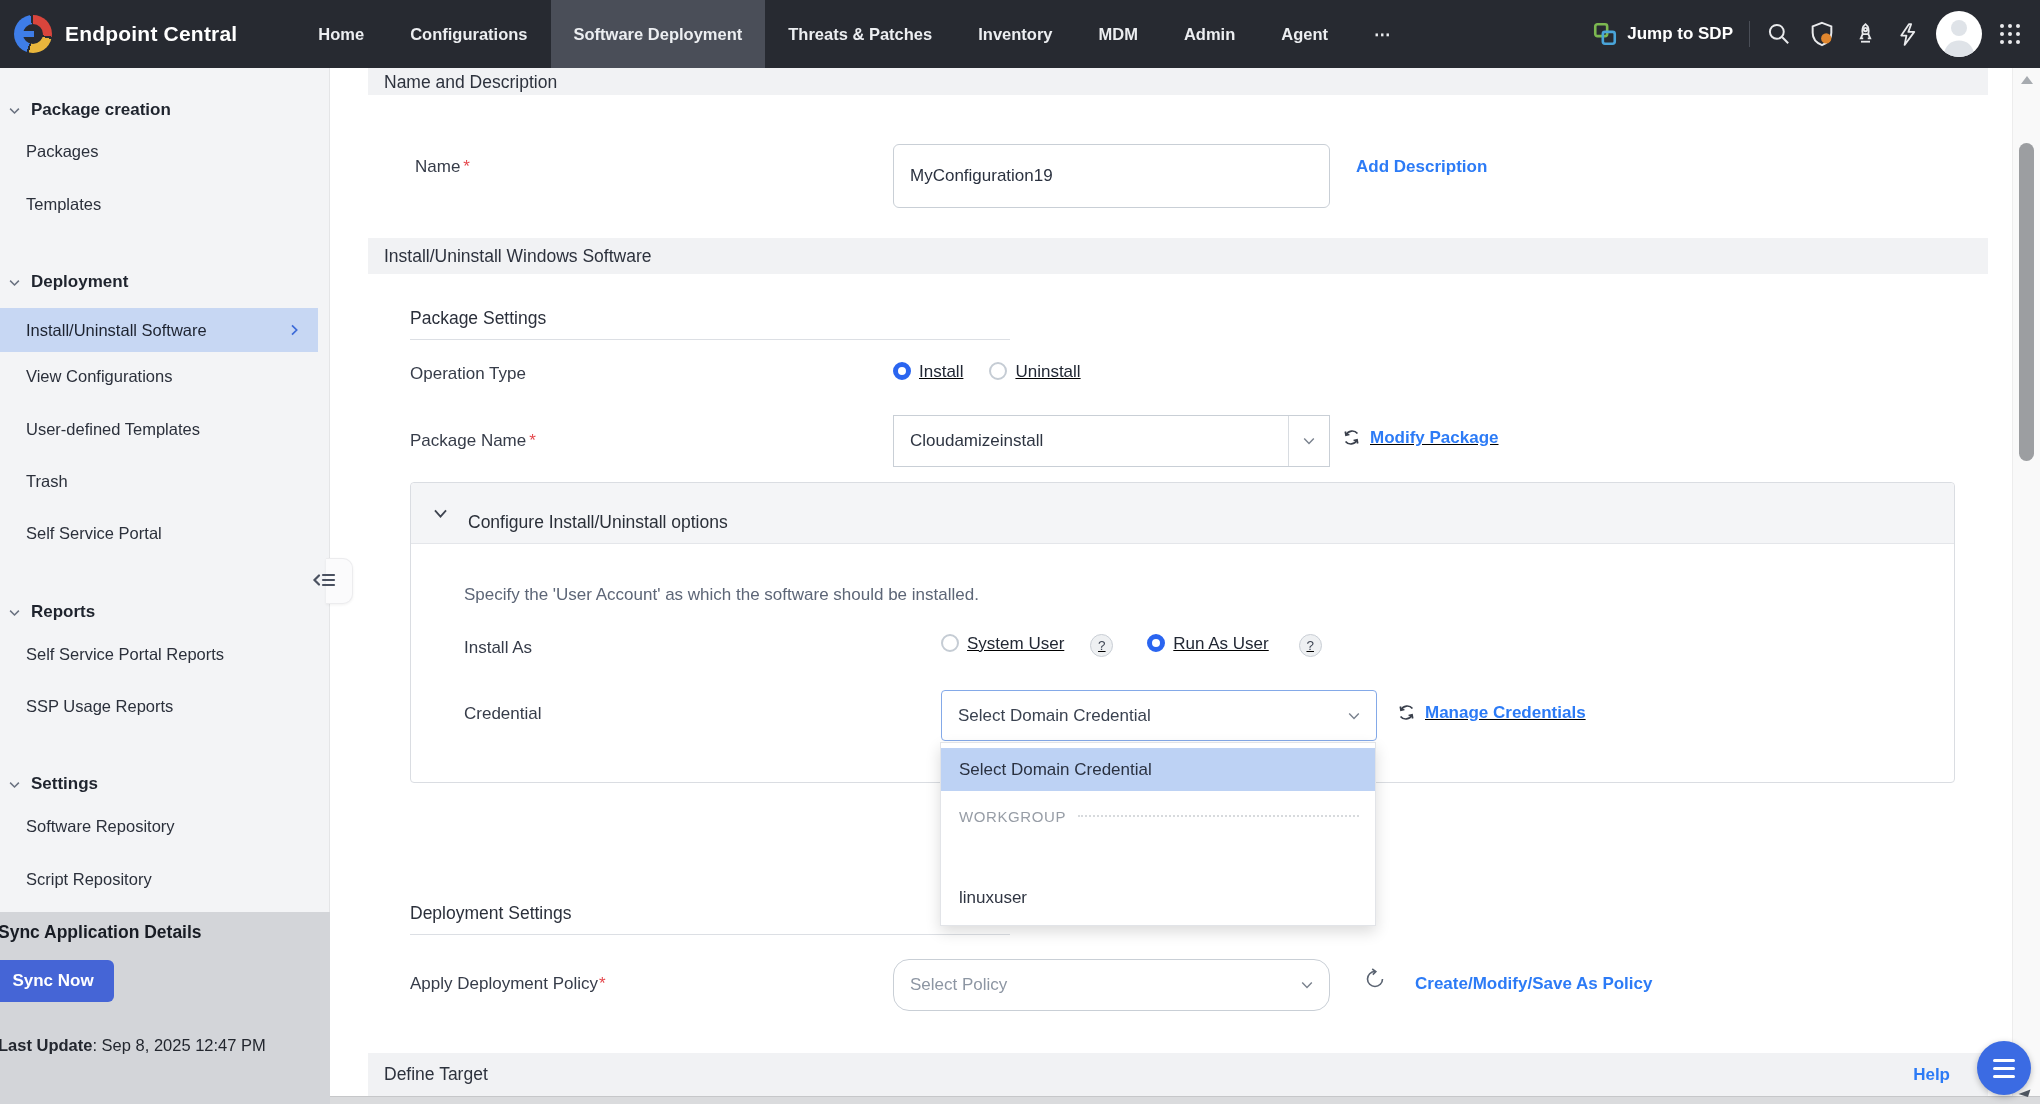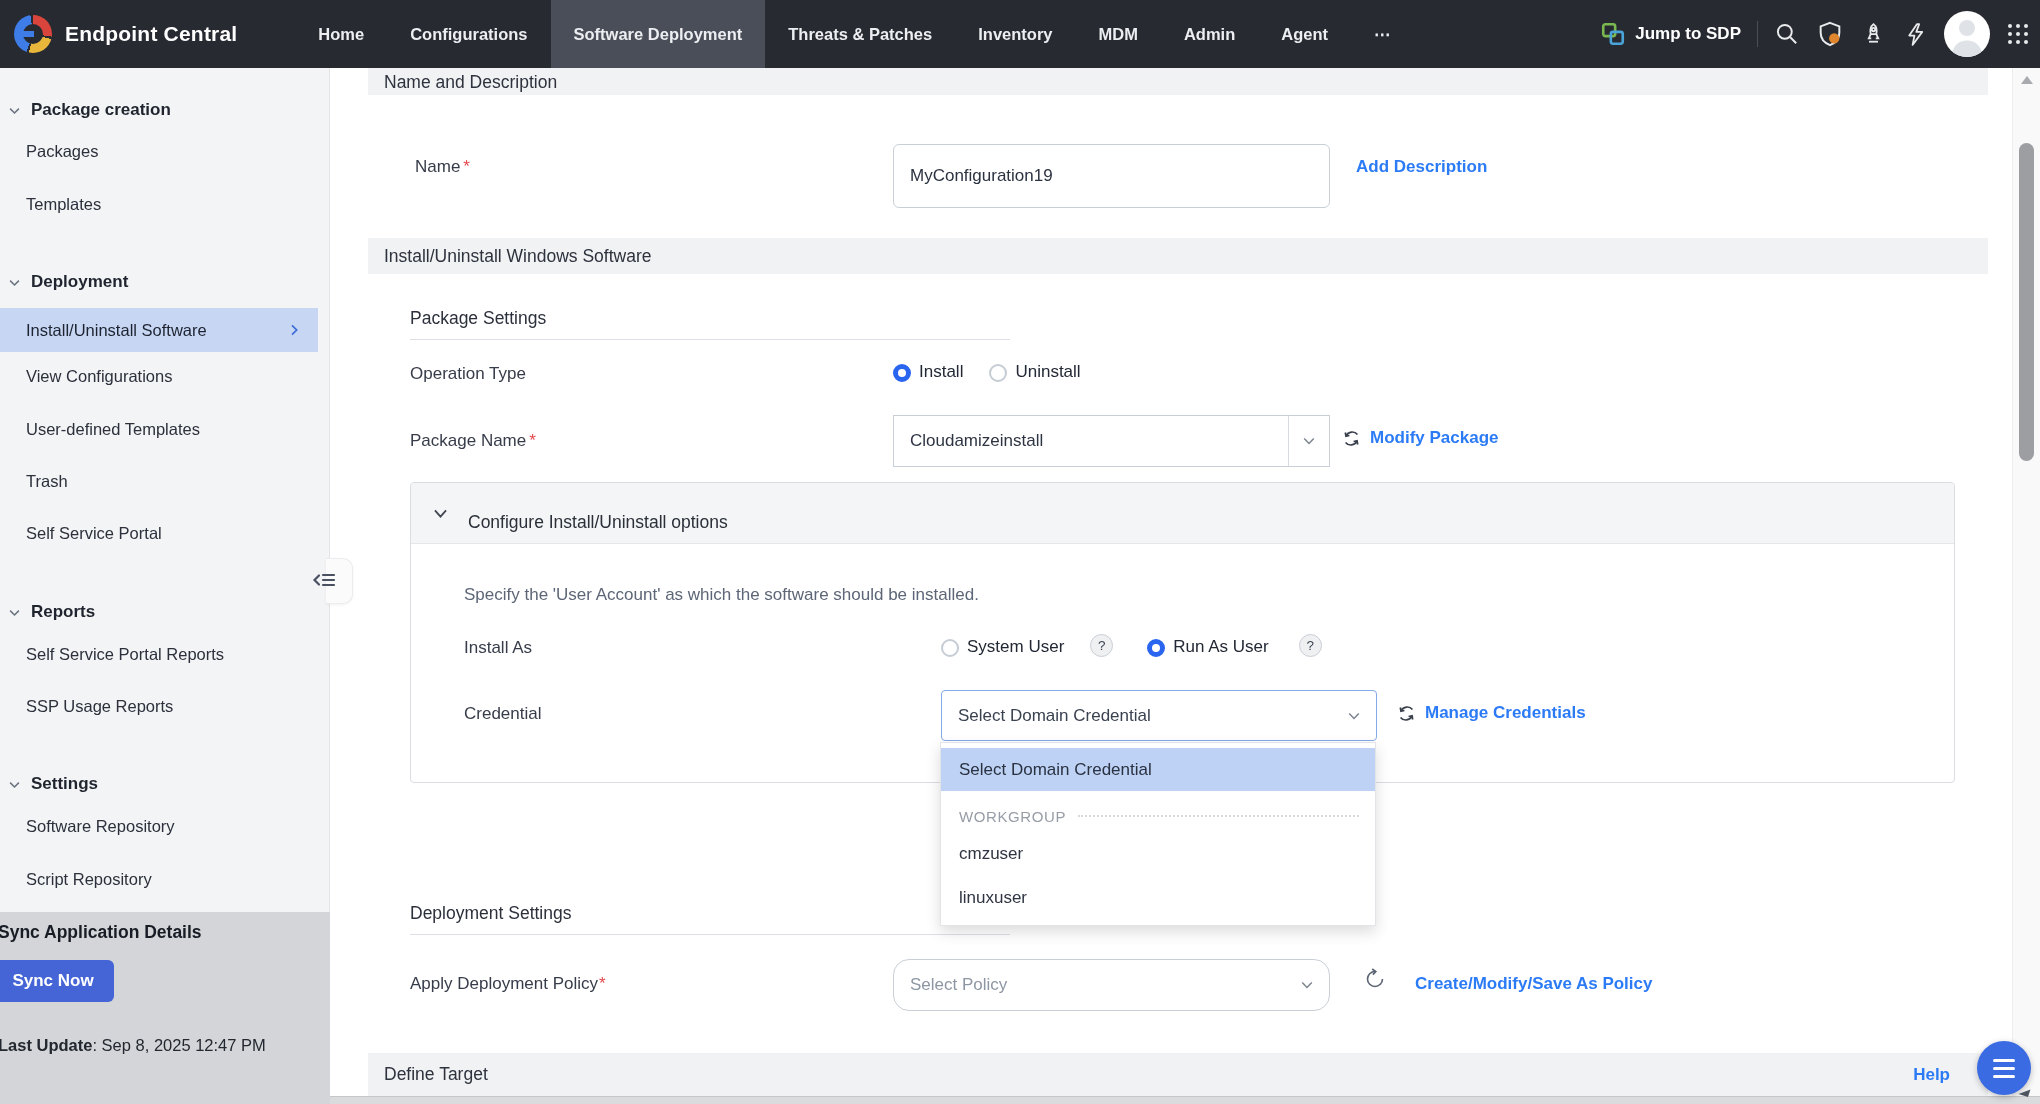--- a/index.html
+++ b/index.html
@@ -10,21 +10,21 @@
   .topnav{position:absolute;left:0;top:0;width:2040px;height:68px;background:#272a31;display:flex;align-items:stretch;z-index:15;}
   .brand{display:flex;align-items:center;gap:13px;padding-left:14px;}
   .logo{width:38px;height:38px;border-radius:50%;position:relative;
         background:conic-gradient(from 0deg,#d9453c 0 98deg,#272a31 98deg 106deg,#e9b63c 106deg 192deg,#272a31 192deg 200deg,#3e7de8 200deg 352deg,#272a31 352deg 360deg);}
   .logo::after{content:"";position:absolute;inset:9px;border-radius:50%;background:#272a31;}
   .logo::before{content:"";position:absolute;left:7px;top:16px;width:13px;height:6px;background:#3e7de8;z-index:2;}
   .brand-name{color:#fff;font-size:21px;font-weight:700;letter-spacing:.2px;}
   .menu{display:flex;margin-left:58px;}
   .nav-item{display:flex;align-items:center;padding:0 23px;font-size:16.5px;font-weight:600;color:#eceef1;cursor:pointer;white-space:nowrap;}
   .nav-item.active{background:#4a4e58;}
-  .nav-right{margin-left:auto;display:flex;align-items:center;gap:16px;padding-right:10px;}
+  .nav-right{margin-left:auto;display:flex;align-items:center;gap:16px;padding-right:18px;}
   .jump-sdp{display:flex;align-items:center;gap:9px;color:#fff;font-size:17px;font-weight:600;cursor:pointer;}
   .nav-divider{width:1px;height:26px;background:#4a4e57;}
   .avatar{width:46px;height:46px;border-radius:50%;background:#fff;overflow:hidden;display:flex;align-items:flex-end;justify-content:center;}
 
   
   .sidebar{position:absolute;left:0;top:68px;width:330px;height:1036px;background:#f3f4f6;border-right:1px solid #e4e5e7;box-sizing:border-box;}
   .side-sec{position:absolute;left:7px;height:28px;display:flex;align-items:center;gap:9px;font-size:17px;font-weight:700;color:#1f242e;}
   .side-item{position:absolute;left:26px;height:28px;display:flex;align-items:flex-start;font-size:16.5px;color:#2b303b;cursor:pointer;white-space:nowrap;}
   .side-active{position:absolute;top:240px;left:0;width:318px;height:44px;background:#c7d7f3;display:flex;align-items:center;padding-left:26px;box-sizing:border-box;font-size:16.5px;color:#1d2330;cursor:pointer;}
   .collapse-tab{position:absolute;left:326px;top:558px;width:26px;height:44px;background:#fbfbfc;border:1px solid #ececee;border-left:none;border-radius:0 10px 10px 0;box-shadow:0 1px 3px rgba(0,0,0,.06);z-index:2;}
@@ -43,21 +43,21 @@
   .alink{position:absolute;}
   .underline{position:absolute;height:1px;background:#dcdfe4;}
   .txtinput{position:absolute;border:1px solid #c9cfd6;border-radius:6px;font-size:17px;color:#2b3240;padding:0 16px;box-sizing:border-box;font-family:inherit;background:#fff;}
   .sel{position:absolute;background:#fff;border:1px solid #c9cfd6;border-radius:0;display:flex;align-items:center;box-sizing:border-box;cursor:pointer;}
   .sel .txt{padding-left:16px;font-size:17px;color:#2e3542;}
   .sel .txt.ph{color:#8d96a3;}
   .sel .chev{margin-left:auto;padding-right:14px;display:flex;}
   .sel .chevcell{margin-left:auto;width:40px;align-self:stretch;border-left:1px solid #d8dce1;display:flex;align-items:center;justify-content:center;}
   .radio{width:18px;height:18px;border-radius:50%;background:#fff;border:2px solid #c5ccd4;box-sizing:border-box;flex:none;cursor:pointer;}
   .radio.on{border:5.5px solid #2a65f0;}
-  .rgroup{position:absolute;display:flex;align-items:flex-end;}
+  .rgroup{position:absolute;display:flex;align-items:flex-start;text-decoration:underline;}
   .rlabel{font-size:17px;color:#222834;margin-left:8px;white-space:nowrap;}
   .qbadge{width:23px;height:23px;border-radius:50%;background:#eef0f2;border:1px solid #c9ced5;box-sizing:border-box;display:flex;align-items:center;justify-content:center;font-size:13.5px;color:#3f4654;cursor:pointer;}
   .panel{position:absolute;left:80px;top:414px;width:1545px;height:301px;border:1px solid #dadde2;border-radius:4px;box-sizing:border-box;background:#fff;}
   .panel-head{height:60px;background:#f4f5f7;border-bottom:1px solid #e4e6ea;display:flex;align-items:center;gap:18px;padding-left:20px;border-radius:4px 4px 0 0;cursor:pointer;}
   .panel-title{font-size:17.5px;color:#2b3039;margin-top:18px;}
   .hint{position:absolute;left:53px;top:102px;font-size:17px;color:#5d6677;}
   .dropdown{position:absolute;left:610px;top:674px;width:436px;height:184px;background:#fff;border:1px solid #e2e4e8;box-shadow:0 6px 14px rgba(0,0,0,.14);z-index:10;box-sizing:border-box;}
   .dd-item{position:absolute;left:0;width:100%;display:flex;align-items:center;padding-left:18px;box-sizing:border-box;font-size:17px;color:#2f3542;cursor:pointer;}
   .dd-item.hl{background:#bdd2f4;color:#2a3140;}
   .dd-group{position:absolute;left:0;width:100%;display:flex;align-items:center;padding:0 16px 0 18px;box-sizing:border-box;font-size:15px;color:#979da6;letter-spacing:.6px;}
@@ -320,21 +320,20 @@
         <span class="link">Manage Credentials</span>
       </div>
     </div>
 
     <div class="dropdown">
       <div class="dd-item hl" style="top:5px;height:43px">Select Domain Credential</div>
       <div class="dd-group" style="top:55px;height:36px">
         <span>WORKGROUP</span>
         <span class="dots"></span>
       </div>
-      <div class="dd-item" style="top:93px;height:36px">cmzuser</div>
       <div class="dd-item" style="top:137px;height:36px">linuxuser</div>
     </div>
 
     <div class="row-label" style="left:80px;top:835px;font-size:17.5px;color:#2b303b">Deployment Settings</div>
     <div class="underline" style="left:80px;top:866px;width:600px"></div>
 
     <div class="row-label" style="left:80px;top:906px">
       <span>Apply Deployment Policy</span><span class="req" style="margin-left:1px">*</span>
     </div>
     <div class="sel" style="left:563px;top:891px;width:437px;height:52px;border-radius:16px">

